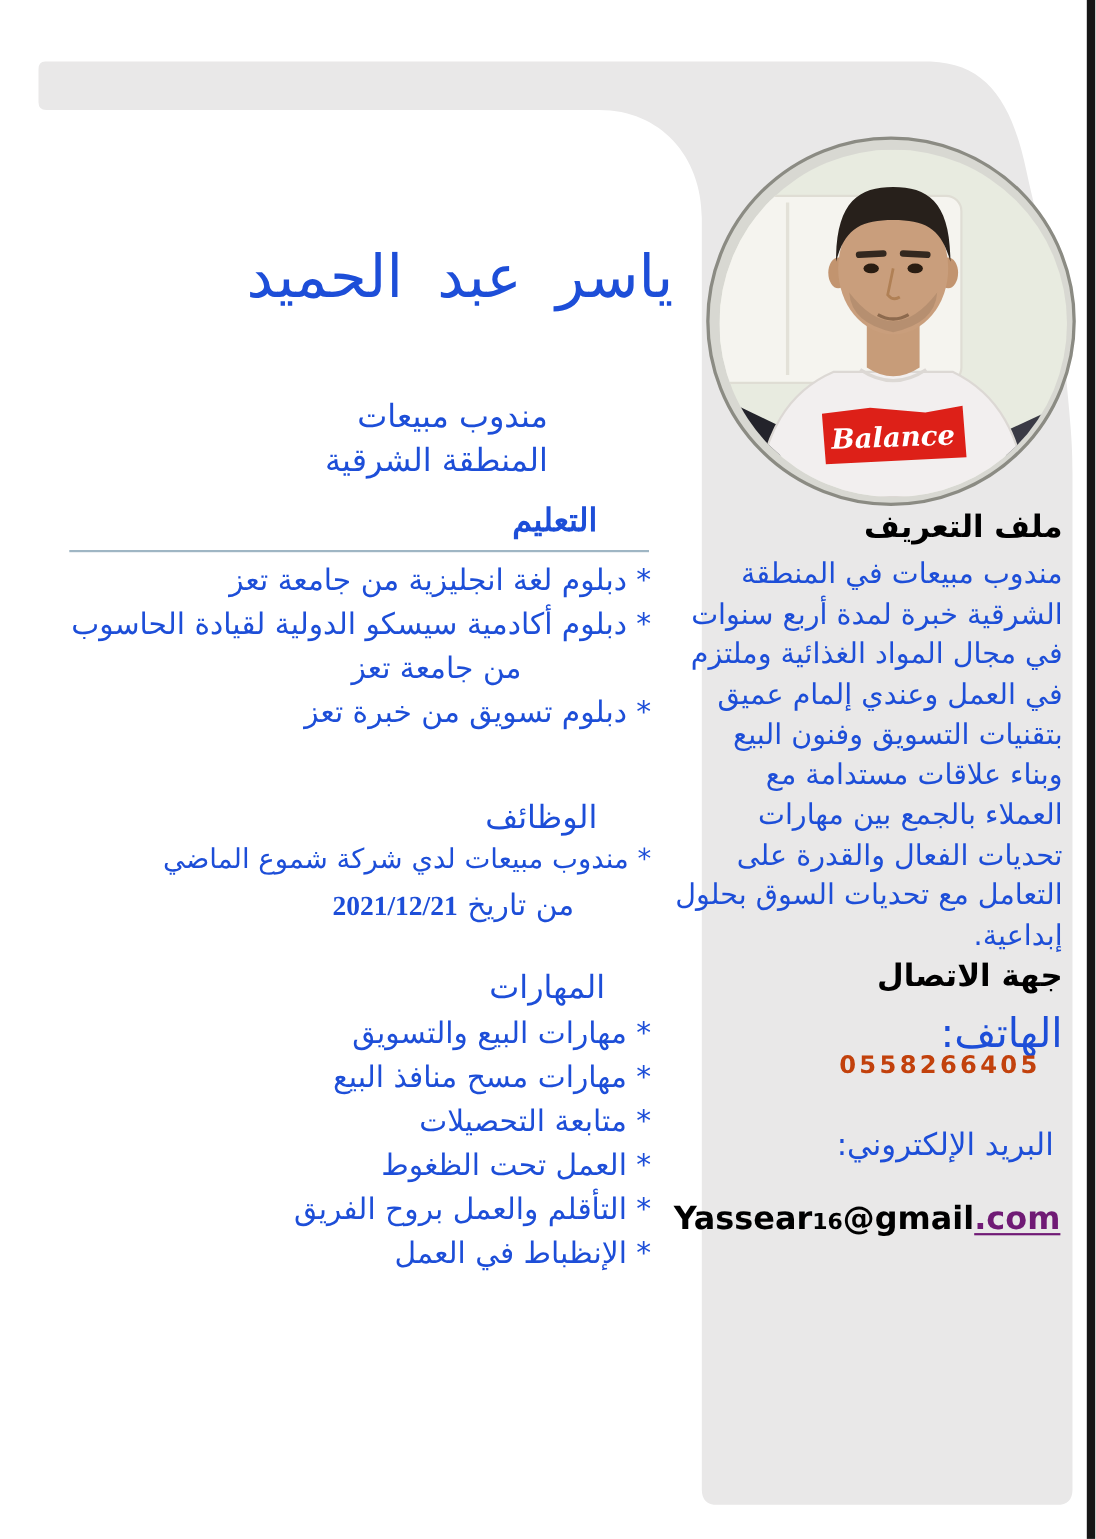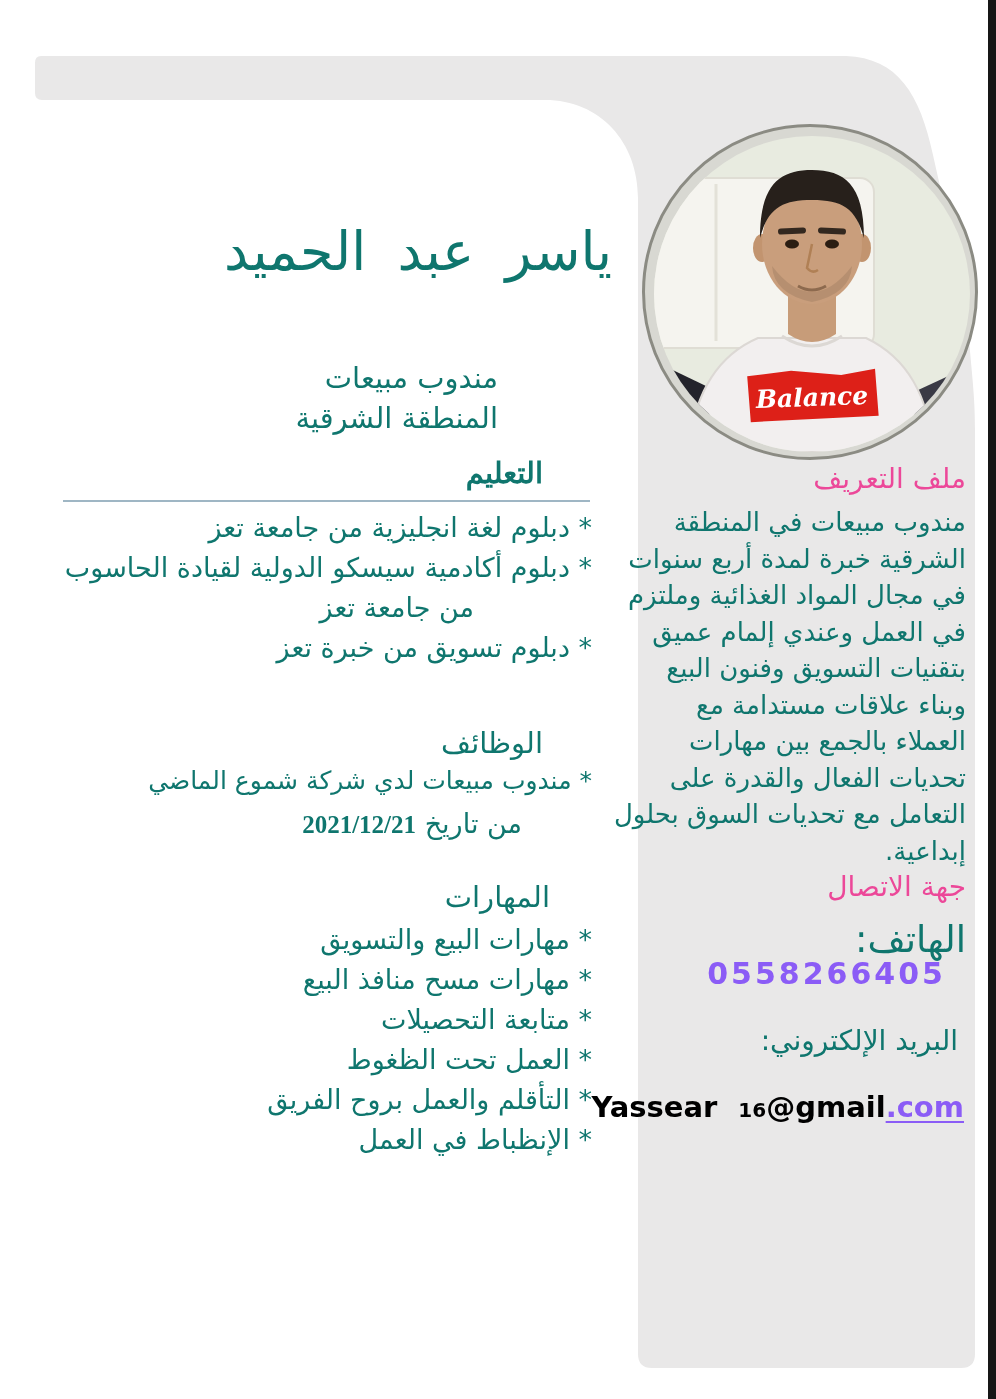--- a/index.html
+++ b/index.html
@@ -1,44 +1,44 @@
 <!DOCTYPE html>
 <html lang="ar"><head>
 <meta charset="utf-8">
 <style>
   html,body{margin:0;padding:0;}
   body{background:#ffffff;font-family:"DejaVu Sans",sans-serif;}
   .page{position:relative;width:996px;height:1399px;background:#ffffff;overflow:hidden;}
   .layout-svg{position:absolute;left:0;top:0;z-index:0;}
   .edge-strip{position:absolute;right:0;top:0;width:8px;height:1399px;background:#161616;z-index:5;}
   .abs{position:absolute;}
-  .ar{direction:rtl;text-align:right;color:#0f766e;}
+  .ar{direction:rtl;text-align:right;color:#1d4ed8;}
   .name{top:220px;right:384px;font-size:54px;word-spacing:14px;white-space:nowrap;z-index:3;}
   .title-block{top:358px;right:498px;font-size:29px;line-height:40px;z-index:3;}
   .sec-head{font-size:29px;z-index:3;font-family:Liberation Serif, serif;}
   .edu-head{top:456px;right:453px;font-weight:bold;}
   .edu-underline{top:500px;left:63px;width:527px;height:2px;background:#9fb6c4;z-index:3;}
   .edu-list{top:508px;right:404px;font-size:27px;line-height:40px;z-index:3;}
   .indent1{padding-right:118px;}
   .jobs-head{top:726px;right:453px;}
   .job-item{top:766px;right:404px;font-size:25px;z-index:3;}
   .job-date{top:808px;right:474px;font-size:27px;z-index:3;}
   .num{font-family:Liberation Serif, serif;font-weight:bold;font-size:25px;letter-spacing:1px;}
   .skills-head{top:880px;right:446px;}
   .skills-list{top:920px;right:404px;font-size:27px;line-height:40px;z-index:3;}
-  .sb-head{font-weight:normal;color:#ec4899;font-size:28px;z-index:3;}
+  .sb-head{font-weight:bold;color:#000000;font-size:28px;z-index:3;}
   .profile-head{top:462px;right:30px;}
   .profile-text{top:504px;right:30px;font-size:26px;line-height:36.5px;z-index:3;}
   .contact-head{top:870px;right:30px;}
   .phone-label{top:918px;right:30px;font-size:37px;z-index:3;margin-left:40px;}
-  .phone-number{top:956px;right:50px;font-family:"DejaVu Sans",sans-serif;font-weight:bold;font-size:30px;letter-spacing:3px;color:#8b5cf6;z-index:3;}
+  .phone-number{top:956px;right:50px;font-family:"DejaVu Sans",sans-serif;font-weight:bold;font-size:22px;letter-spacing:3px;color:#c2410c;z-index:3;}
   .email-label{top:1024px;right:38px;font-size:28px;z-index:3;}
   .email{top:1090px;right:32px;direction:ltr;font-family:"DejaVu Sans",sans-serif;font-weight:bold;font-size:29px;color:#000;white-space:nowrap;z-index:3;}
-  .email .small-num{font-size:20px;margin-left:21px;}
-  .email .tld{color:#8b5cf6;text-decoration:underline;text-decoration-thickness:2px;text-underline-offset:4px;}
+  .email .small-num{font-size:20px;}
+  .email .tld{color:#701a75;text-decoration:underline;text-decoration-thickness:2px;text-underline-offset:4px;}
   .photo-ring{top:124px;left:642px;width:336px;height:336px;border-radius:50%;
     background:#d8d8d2;border:3px solid #8b8b83;box-sizing:border-box;z-index:2;}
   .photo-inner{position:absolute;left:9px;top:9px;width:316px;height:316px;border-radius:50%;overflow:hidden;}
 </style>
 </head>
 <body>
 
 <div class="page">
 
   <svg class="layout-svg" width="996" height="1399" viewBox="0 0 996 1399" aria-hidden="true">

